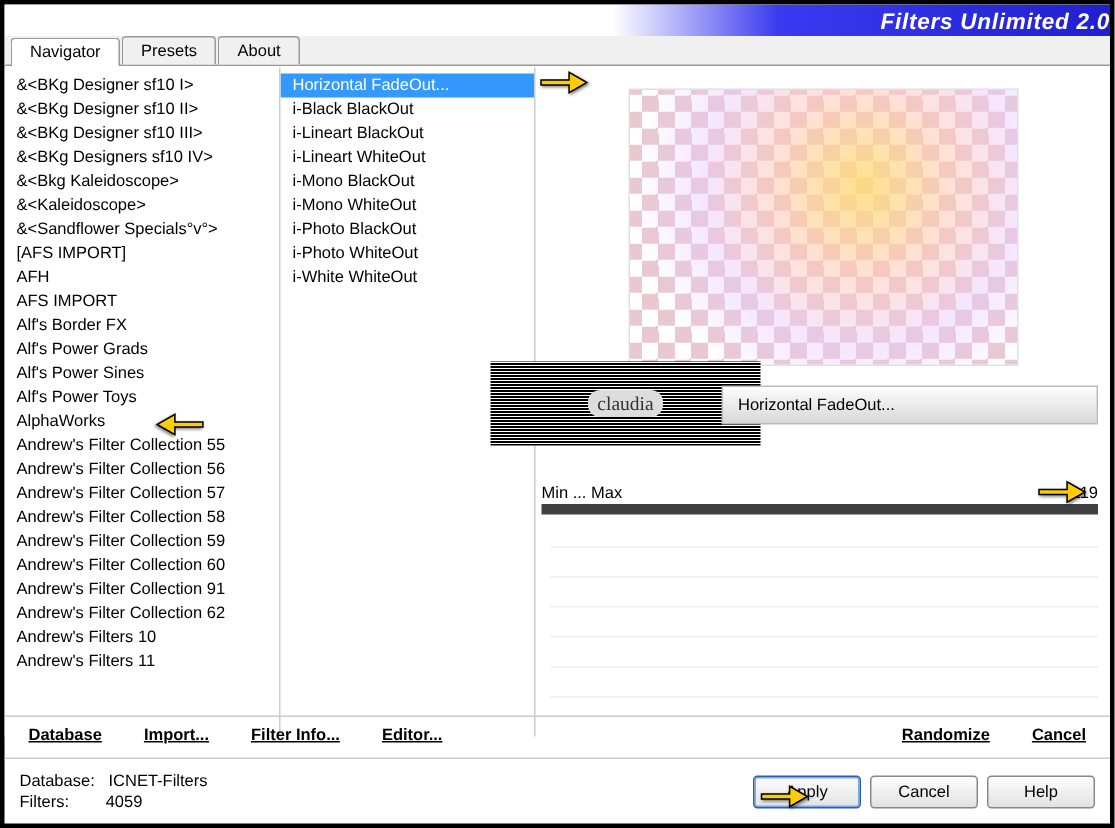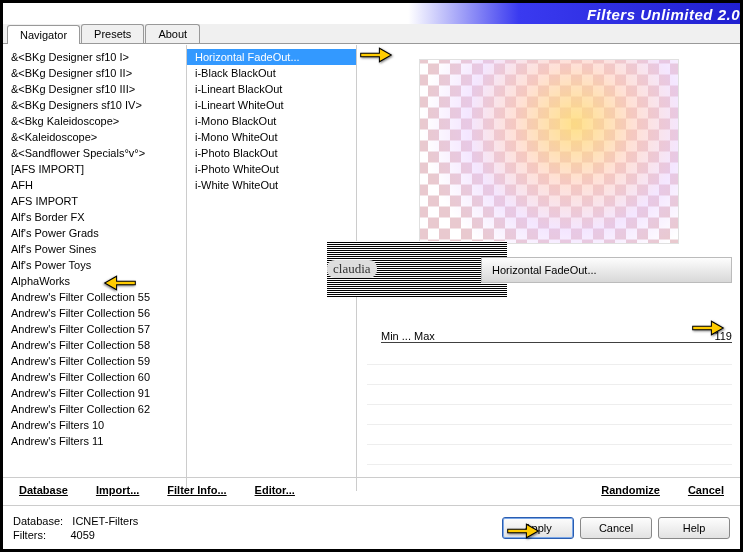--- a/index.html
+++ b/index.html
@@ -96,21 +96,21 @@
   }
   .watermark {
     position: absolute;
     left: -30px;
     top: 196px;
     width: 180px;
     height: 56px;
     background: repeating-linear-gradient(0deg,#000 0 1px,#fff 1px 2px);
     display: flex;
     align-items: center;
-    justify-content: flex-start;
+    justify-content: center;
   }
   .watermark-text {
     font-family: cursive;
     font-size: 13px;
     color: #333;
     background: #ddd;
     padding: 1px 6px;
     border-radius: 8px;
   }
   .filter-name-box {
@@ -121,27 +121,27 @@
     height: 26px;
     background: linear-gradient(#fdfdfd,#d8d8d8);
     border: 1px solid #bbb;
     display: flex;
     align-items: center;
     padding: 0 10px;
     font-size: 11px;
   }
   .param-row {
     position: absolute;
-    left: 24px;
+    left: 4px;
     right: 8px;
     top: 278px;
     height: 20px;
     display: flex;
-    align-items: flex-end;
-    border-bottom: 1px solid #404040;
+    align-items: flex-start;
+    border-bottom: 7px solid #404040;
   }
   .param-label { flex: 0 0 auto; }
   .param-slider {
     flex: 1;
     margin: 0 10px;
     height: 2px;
     position: relative;
   }
   .param-value { width: 30px; text-align: right; }
   .param-lines {

